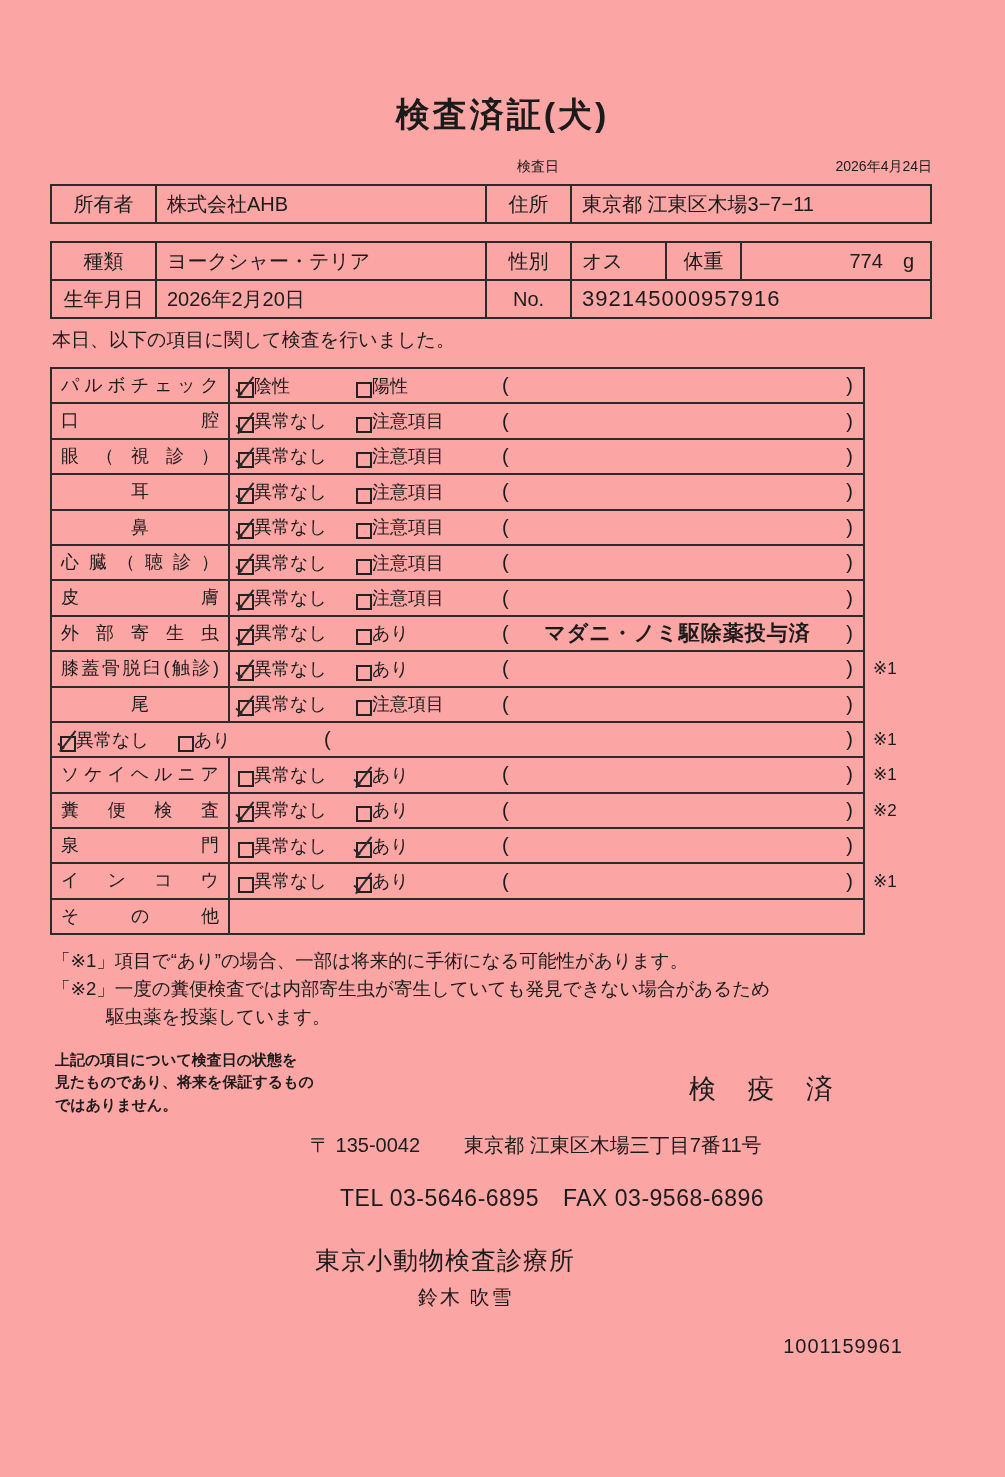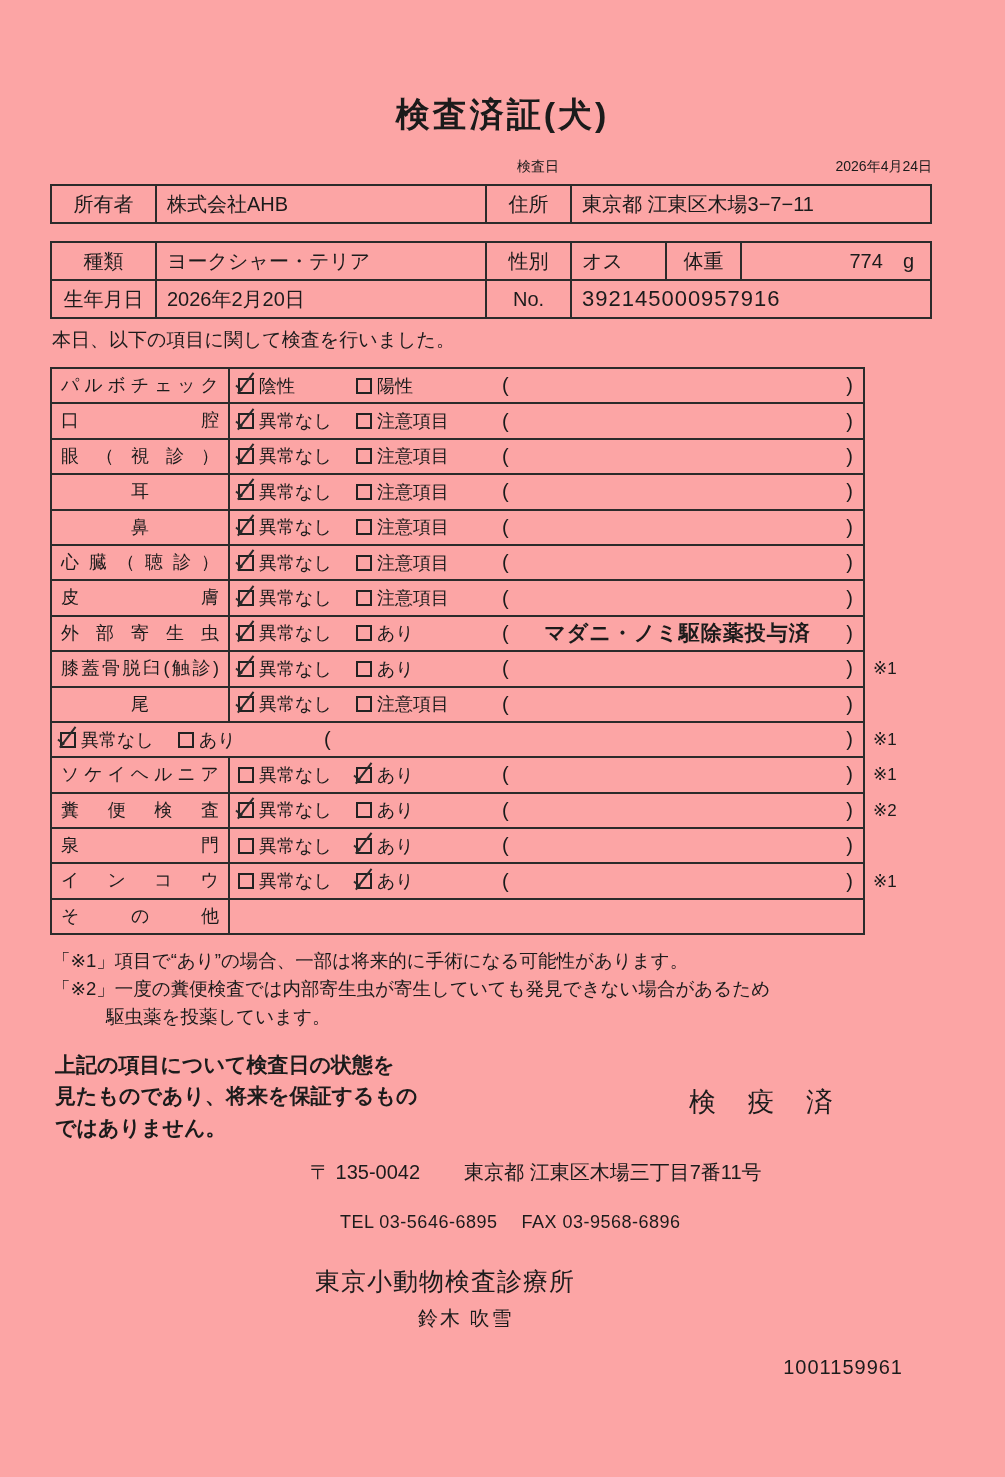--- a/index.html
+++ b/index.html
@@ -44,21 +44,21 @@
   .exam-label {
     width:178px; flex:none; box-sizing:border-box;
     border-right:2px solid #2b2b2b;
     font-size:18px; line-height:33px;
     padding:0 9px;
     text-align:justify; text-align-last:justify;
     overflow:hidden; white-space:nowrap;
   }
   .exam-label.single { text-align-last:center; }
   .exam-content { flex:1; display:flex; align-items:center; padding-left:8px; min-width:0; }
-  .opt { display:flex; align-items:center; gap:5px; font-size:18px; flex:none; }
+  .opt { display:flex; align-items:flex-end; font-size:18px; flex:none; }
   .opt1 { width:118px; } .opt2 { width:142px; }
   .cbox {
     width:12px; height:12px; flex:none;
     border:2px solid #222; position:relative;
     background:transparent;
   }
   .cbox.checked::after {
     content:""; position:absolute; left:-1px; bottom:-3px;
     width:26px; height:2.4px; background:#2a2a2a;
     transform:rotate(-53deg); transform-origin:left bottom;
@@ -73,25 +73,25 @@
     font-size:20px; padding:0 10px 0 4px; min-width:0;
   }
   .exam-note { font-size:21px; font-weight:bold; letter-spacing:1px; white-space:nowrap; }
   .exam-ref { width:52px; flex:none; display:flex; align-items:center; padding-left:8px; font-size:17px; }
   .opts-hidden { visibility:hidden; }
 
   .footnotes { margin:12px 0 0 52px; font-size:18.5px; line-height:1.5; }
   .footnote.indent { padding-left:54px; }
 
   .disclaimer-row { display:flex; margin:18px 0 0 55px; }
-  .disclaimer { font-size:21px; font-weight:bold; line-height:1.5; }
+  .disclaimer { font-size:15px; font-weight:bold; line-height:1.5; }
   .stamp { align-self:center; font-size:27px; letter-spacing:12px; margin:14px 160px 1px auto; white-space:nowrap; }
 
   .postal-row { margin:16px 0 0 310px; font-size:20px; display:flex; gap:44px; }
-  .tel-row { margin:26px 0 0 340px; font-size:18px; display:flex; gap:24px; letter-spacing:0.5px; }
+  .tel-row { margin:26px 0 0 340px; font-size:23px; display:flex; gap:24px; letter-spacing:0.5px; }
   .clinic-name { margin:32px 0 0 315px; font-size:25px; letter-spacing:1px; }
   .vet-name { margin:7px 0 0 418px; font-size:20px; letter-spacing:2px; }
   .serial { text-align:right; margin:24px 102px 0 0; font-size:20px; letter-spacing:1px; }
 </style>
 </head>
 <body>
 
 <div class="page">
 
   <h1 class="title">検査済証(犬)</h1>

